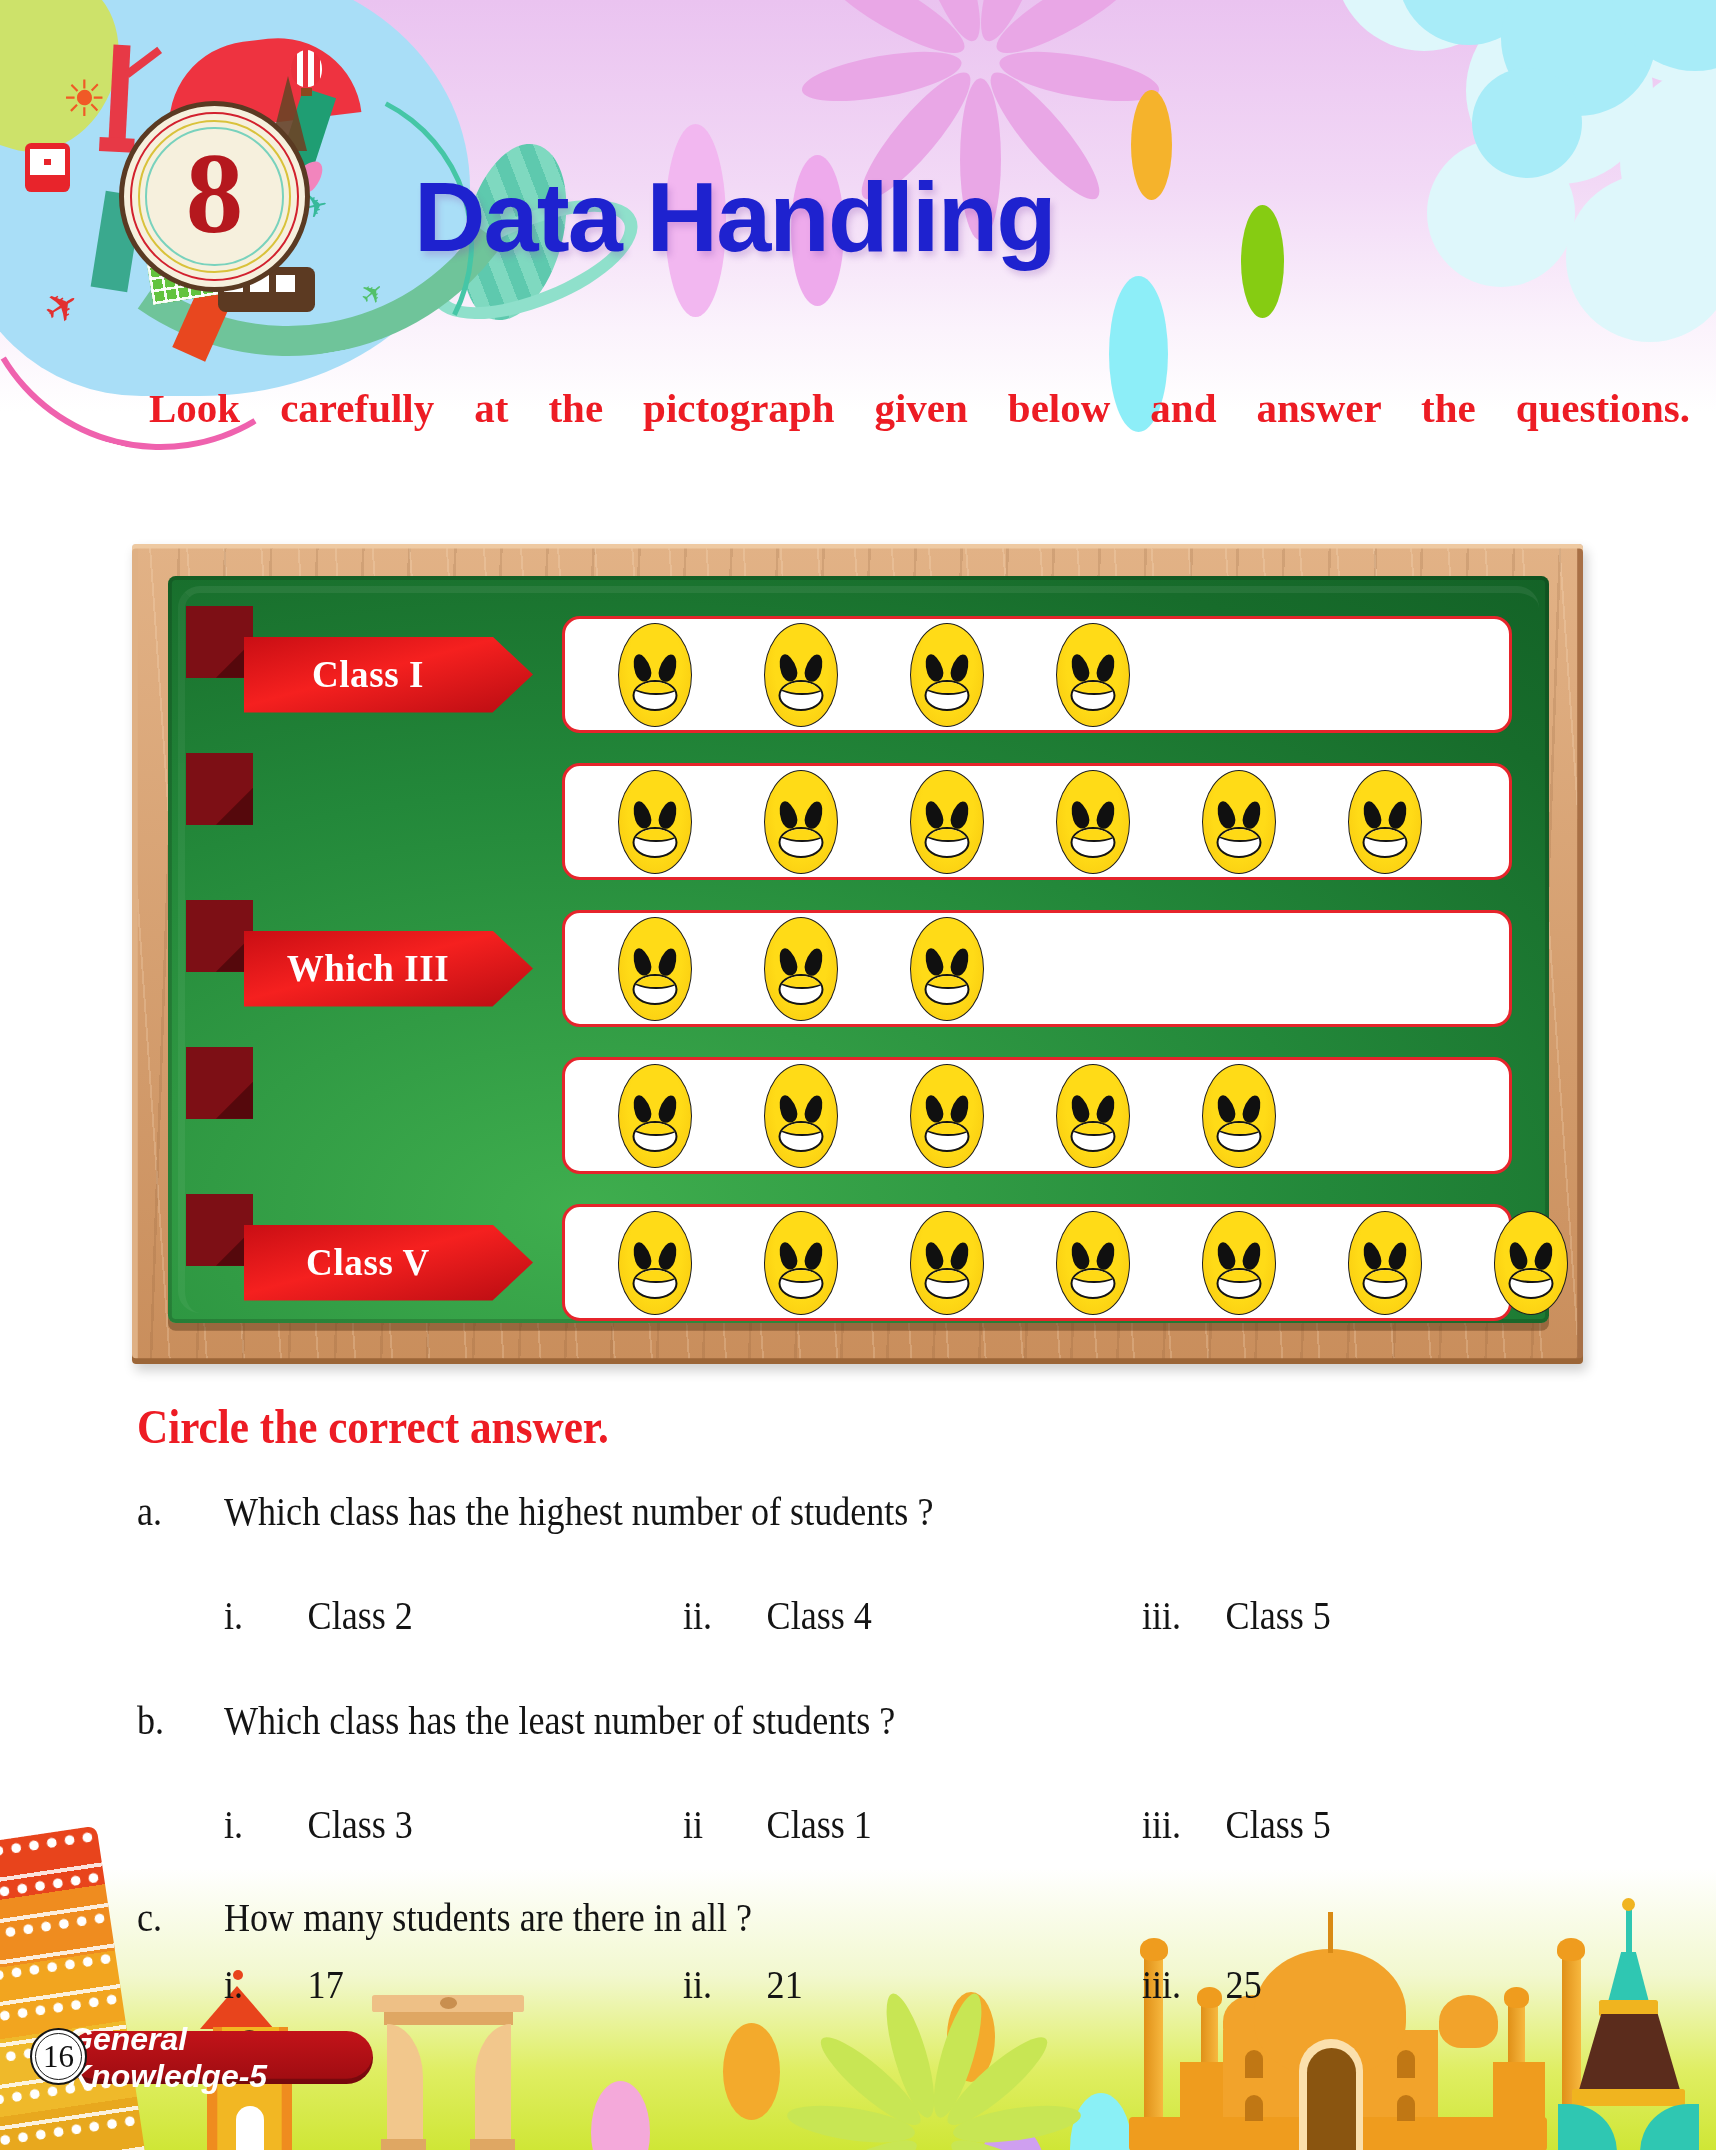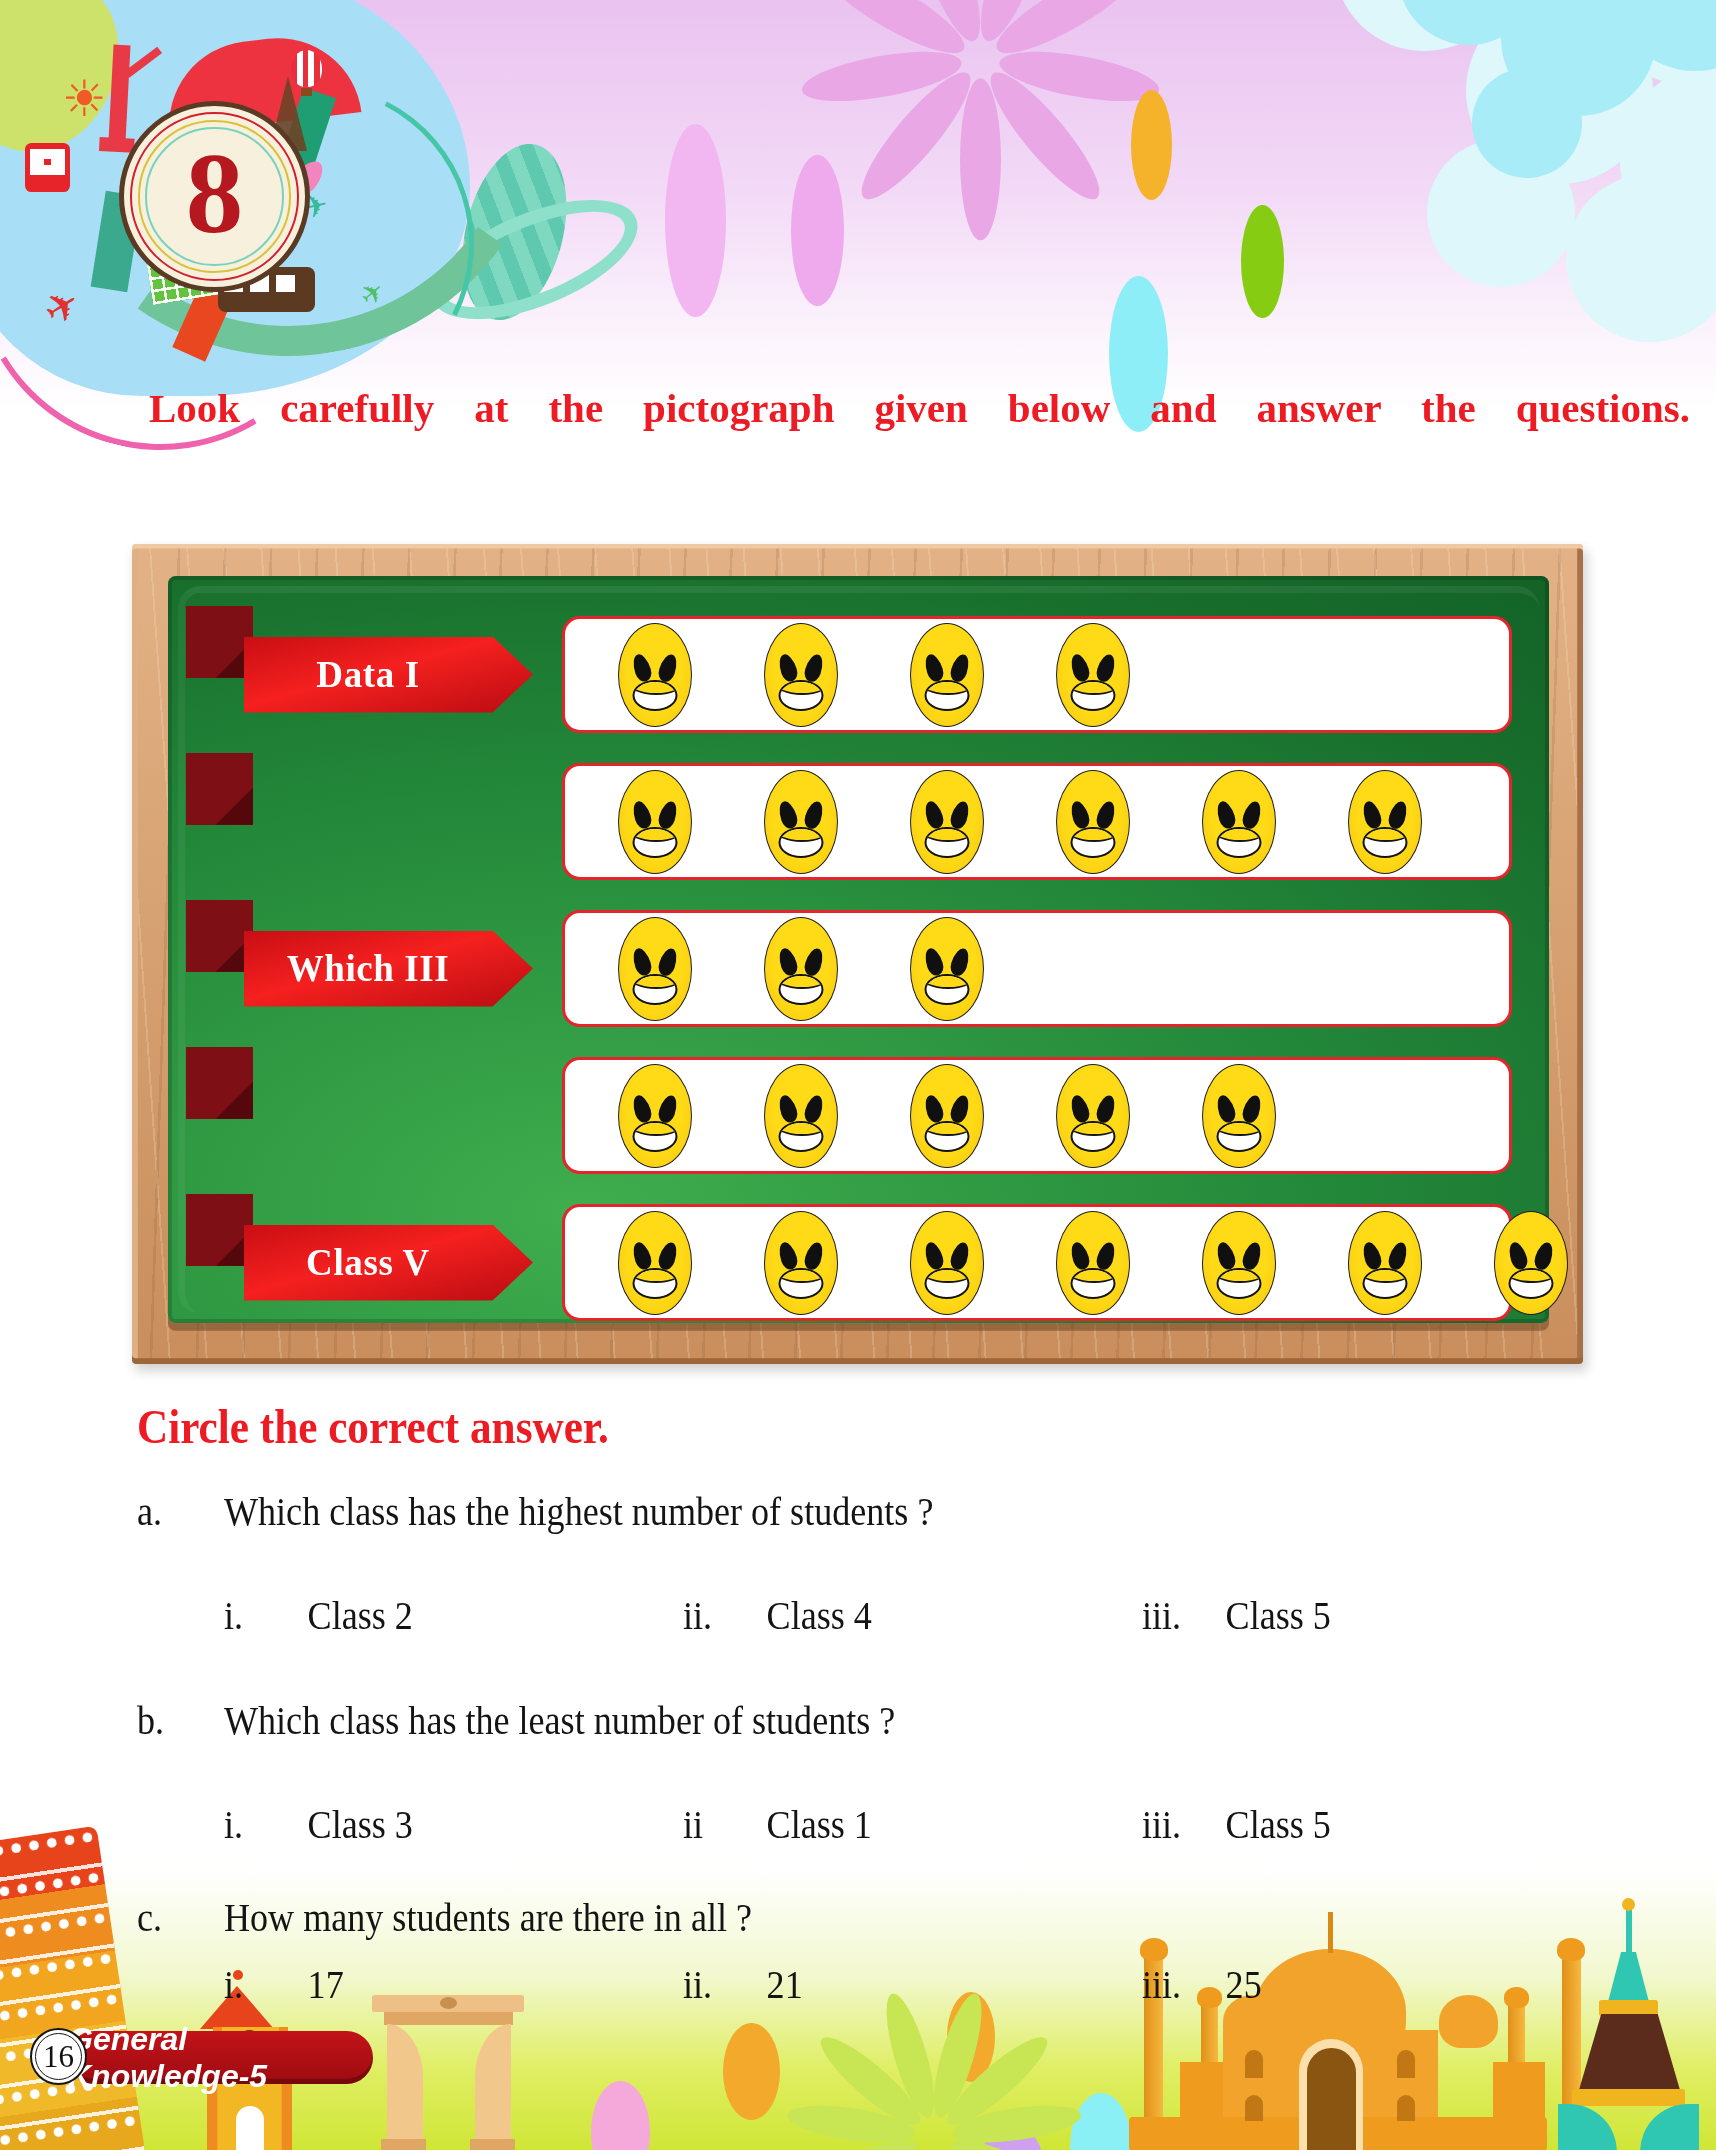--- a/index.html
+++ b/index.html
@@ -281,29 +281,30 @@
           <div class="r3"></div>
         </div>
       </div>
       <div class="num">8</div>
     </div>
   </div>
 
   <div class="abs saturn" style="z-index:1;"></div>
   <div class="abs saturn-ring" style="z-index:1;"></div>
 
+  <div class="abs title">Data Handling</div>
 
   <div class="abs instr1">Look carefully at the pictograph given below and answer the questions.</div>
 
   <div class="abs board">
     <div class="green" id="rows">
         <div class="prow" style="top: 40px;">
           <div class="fold" style="top: -10.3px;"></div>
           <div class="arrow" style="top: 20.6px;">
-            <span>Data I</span>
+            <span>Class I</span>
           </div>
           <div class="sbox" style="top: 0px;">
             <span class="smiley sm-board">
               <i class="eye l"></i>
               <i class="eye r"></i>
               <i class="mouth"></i>
             </span>
             <span class="smiley sm-board">
               <i class="eye l"></i>
               <i class="eye r"></i>

